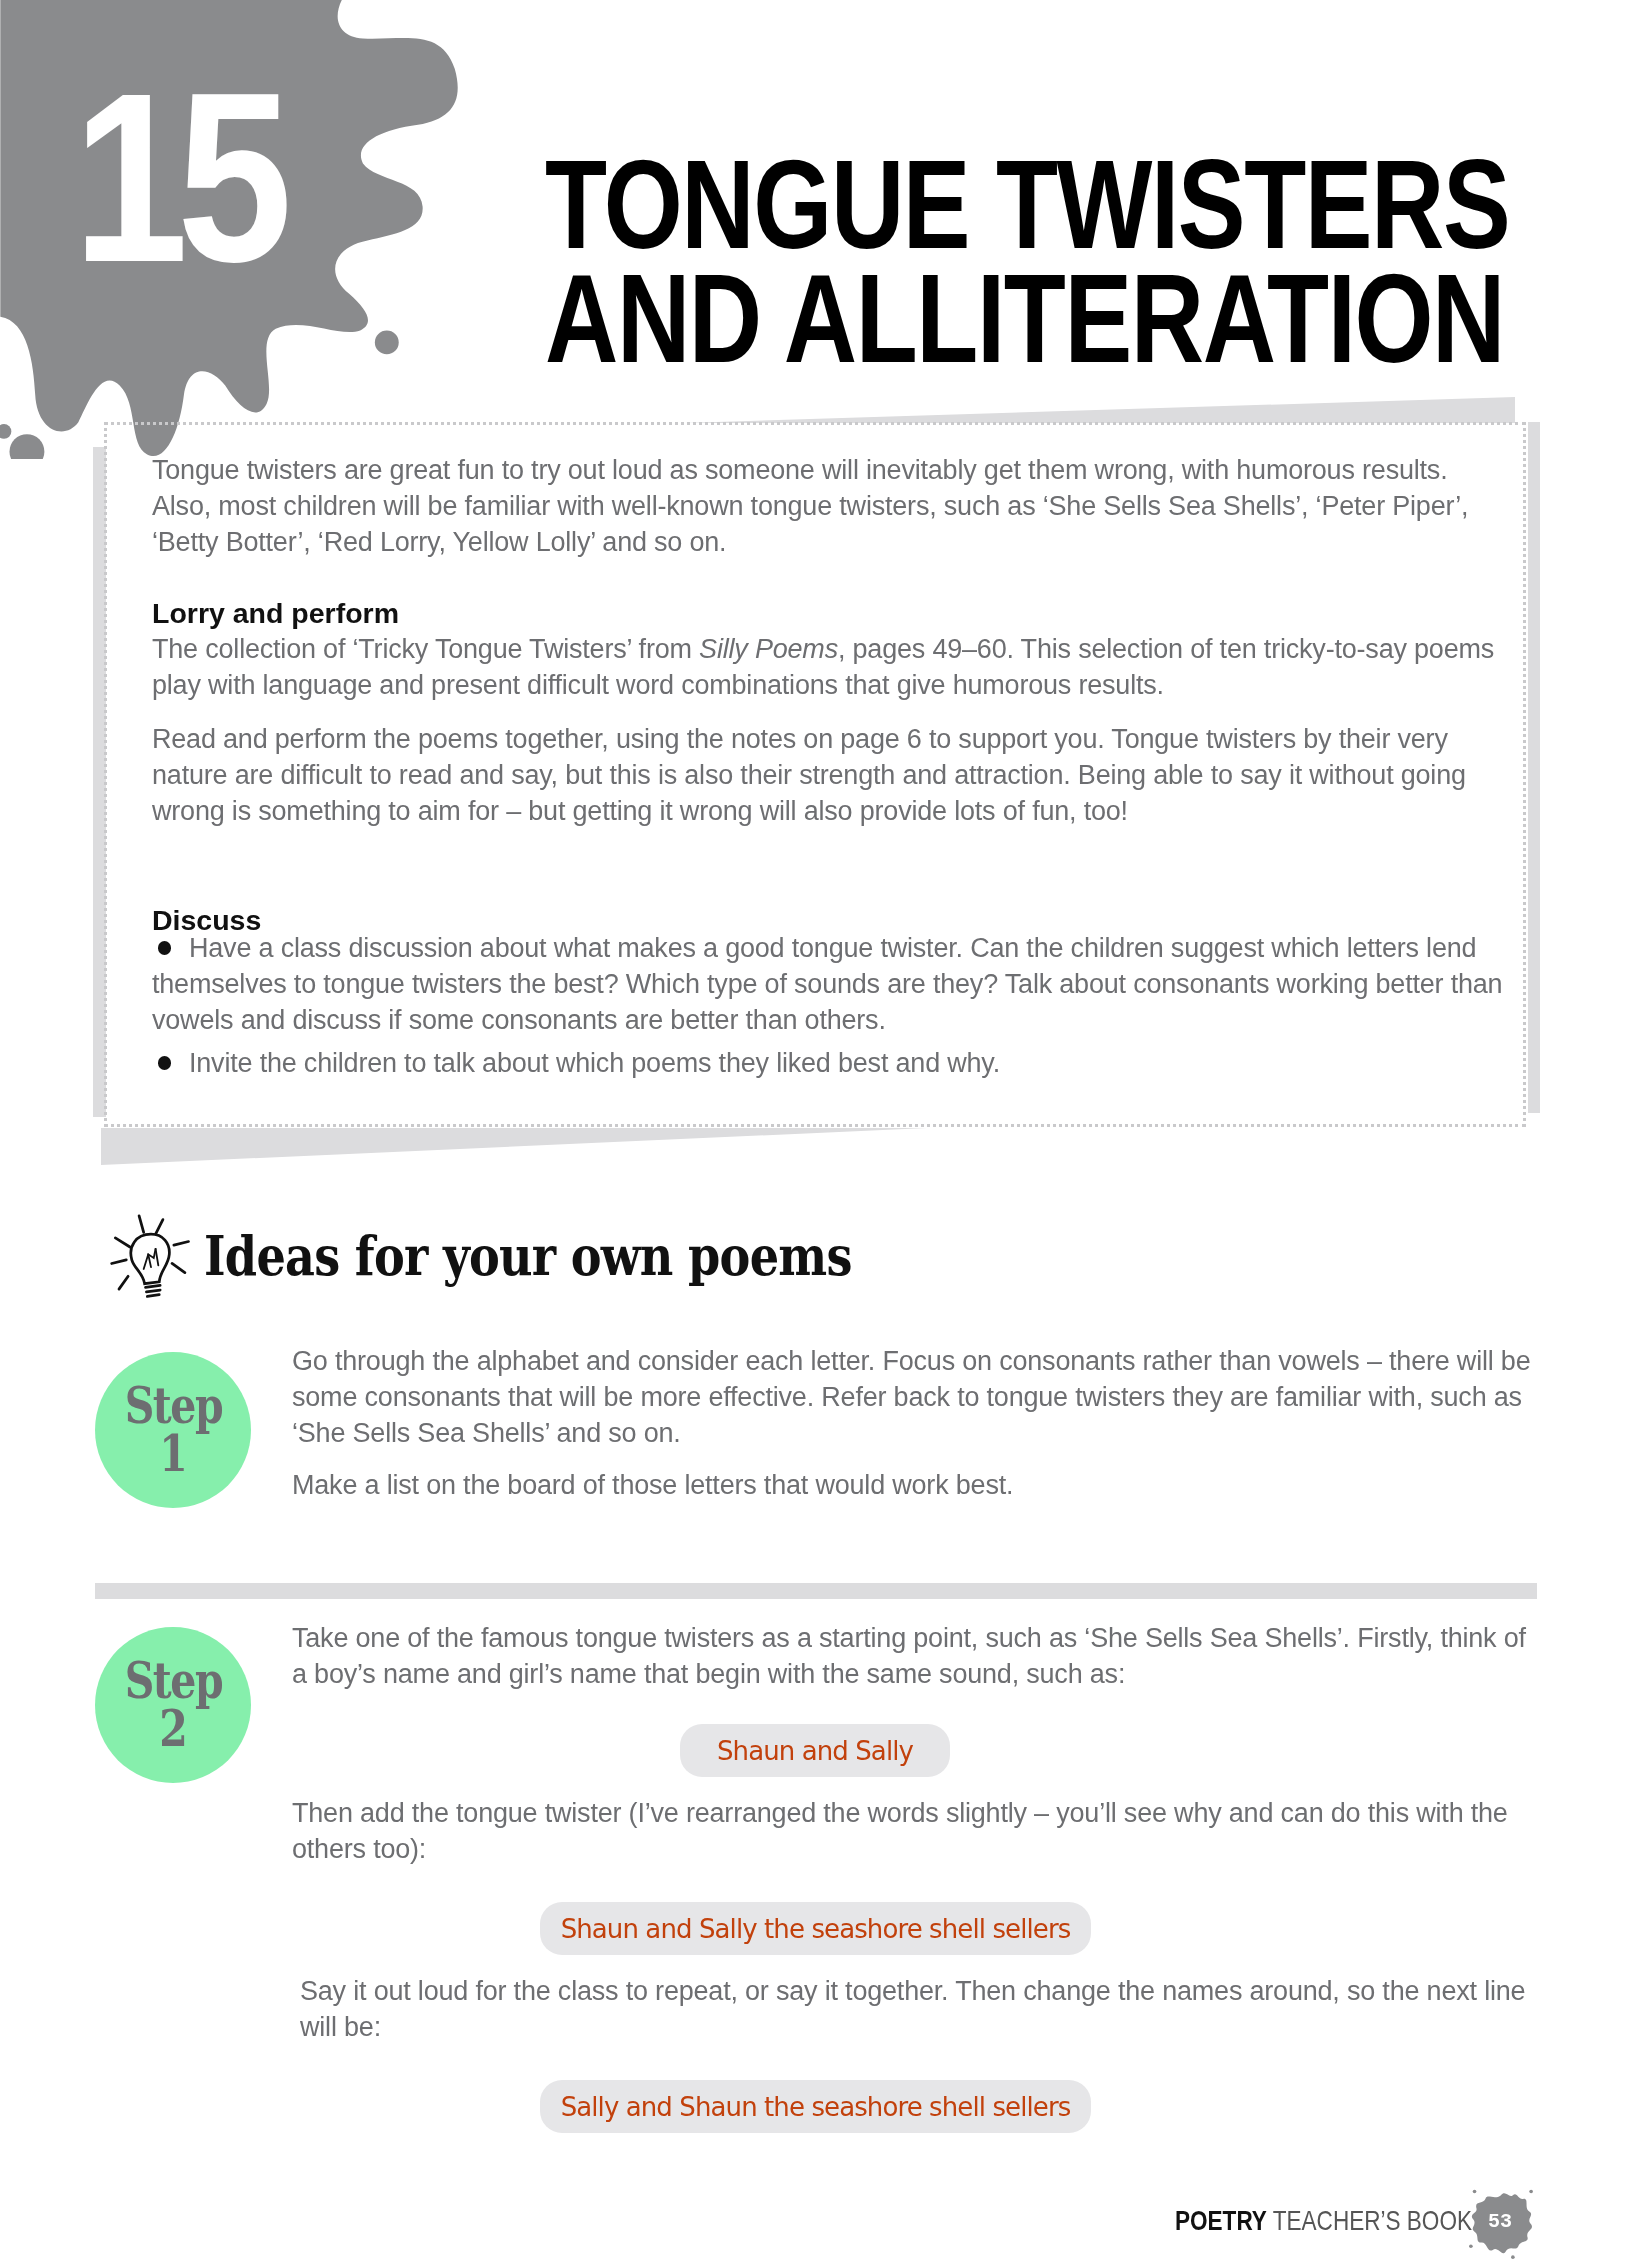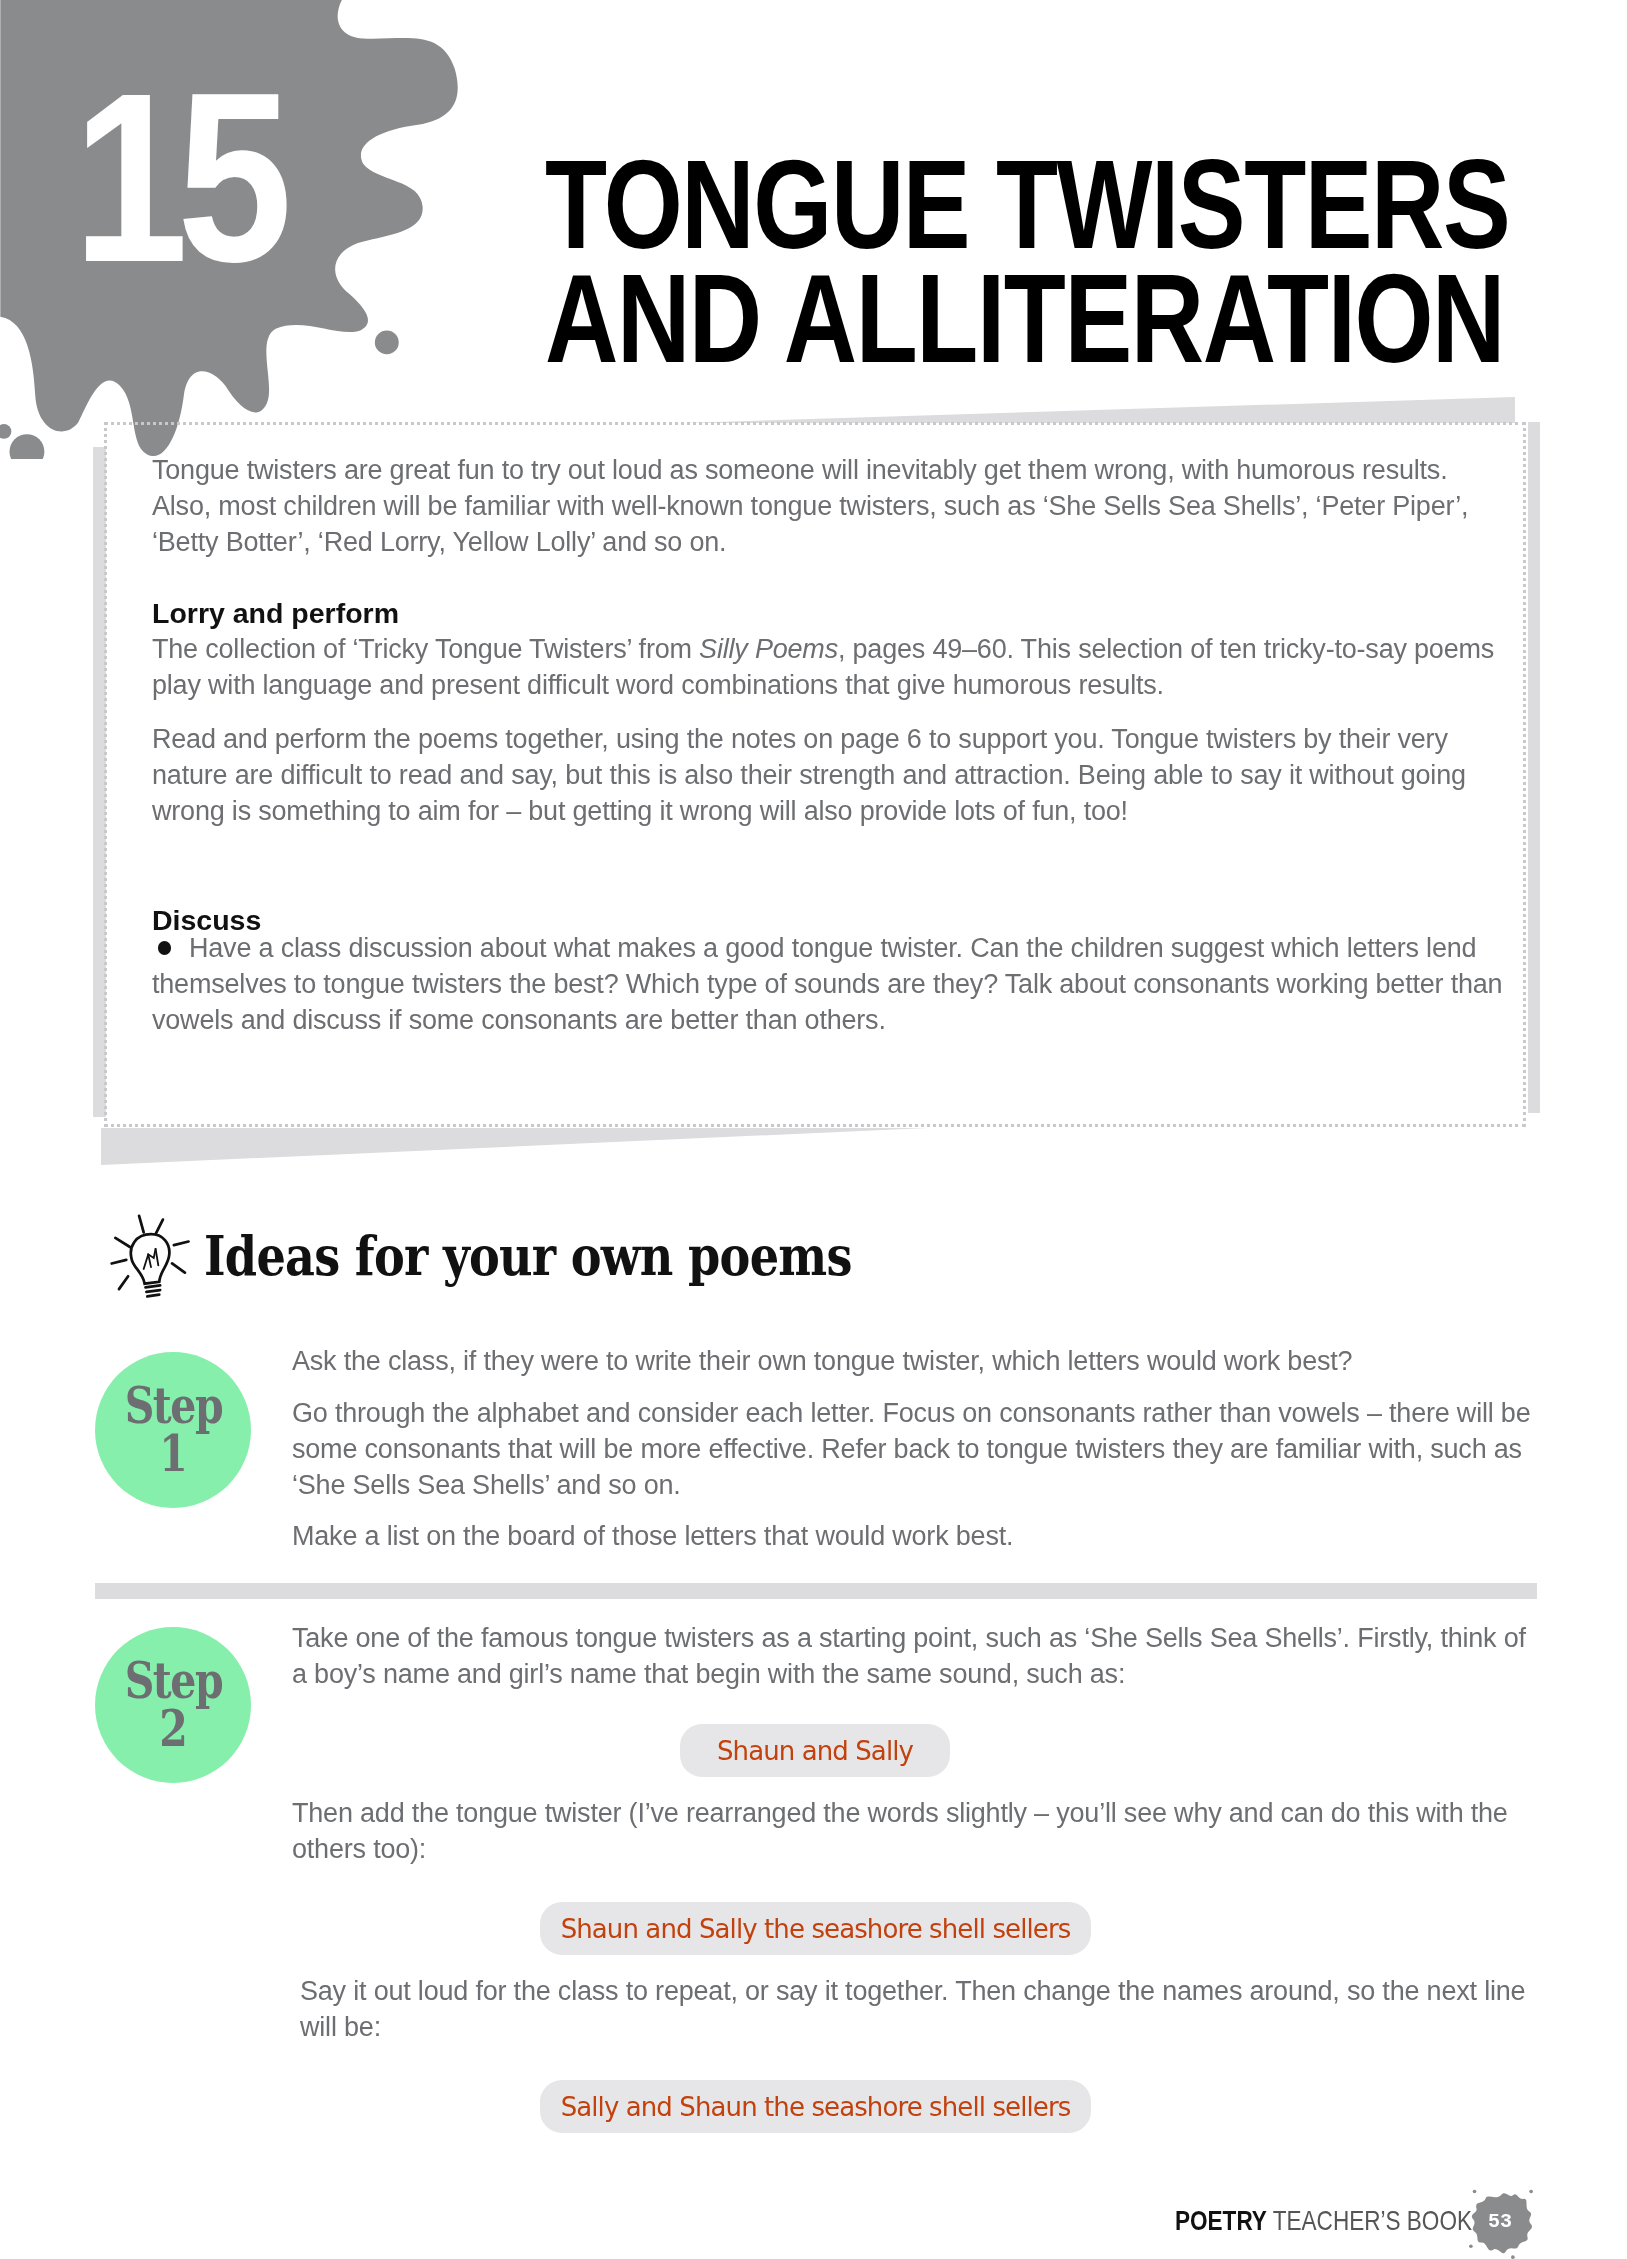--- a/index.html
+++ b/index.html
@@ -117,20 +117,23 @@
 
 <div class="abs sub-h" id="rp-head">Lorry and perform</div>
 <div class="abs body-text" id="rp-p1"><span>The collection of ‘Tricky Tongue Twisters’ from </span><em>Silly Poems</em><span>, pages 49–60. This selection of ten tricky-to-say poems play with language and present difficult word combinations that give humorous results.</span></div>
 <div class="abs body-text" id="rp-p2">Read and perform the poems together, using the notes on page 6 to support you. Tongue twisters by their very nature are difficult to read and say, but this is also their strength and attraction. Being able to say it without going wrong is something to aim for – but getting it wrong will also provide lots of fun, too!</div>
 
 <div class="abs sub-h" id="disc-head">Discuss</div>
 <ul class="abs body-text" id="disc-list">
   <li style="padding-left:0;text-indent:37px;">
     <span class="bullet"></span><span>Have a class discussion about what makes a good tongue twister. Can the children suggest which letters lend themselves to tongue twisters the best? Which type of sounds are they? Talk about consonants working better than vowels and discuss if some consonants are better than others.</span>
   </li>
+  <li>
+    <span class="bullet"></span><span>Invite the children to talk about which poems they liked best and why.</span>
+  </li>
 </ul>
 
 <svg class="abs" id="bulb" viewBox="0 0 94 100">
   <g stroke="#111" stroke-width="3" fill="none" stroke-linecap="round">
     <line x1="34" y1="4" x2="39" y2="22"></line>
     <line x1="60" y1="8" x2="52" y2="24"></line>
     <line x1="8" y1="28" x2="24" y2="38"></line>
     <line x1="72" y1="36" x2="88" y2="32"></line>
     <line x1="4" y1="56" x2="20" y2="52"></line>
     <line x1="70" y1="56" x2="84" y2="66"></line>
@@ -143,21 +146,20 @@
     <line x1="43" y1="92" x2="56" y2="90"></line>
   </g>
 </svg>
 <div class="abs" id="ideas-title">Ideas for your own poems</div>
 
 <div class="abs step-circle" id="step1-circle">
   <div class="word">Step</div>
   <div class="num">1</div>
 </div>
 <div class="abs body-text" id="step1-text">
-  <p class="step-para">Ask the class, if they were to write their own tongue twister, which letters would work best?</p>
   <p class="step-para">Go through the alphabet and consider each letter. Focus on consonants rather than vowels – there will be some consonants that will be more effective. Refer back to tongue twisters they are familiar with, such as ‘She Sells Sea Shells’ and so on.</p>
   <p class="step-para">Make a list on the board of those letters that would work best.</p>
 </div>
 
 <div class="abs" id="step-divider"></div>
 
 <div class="abs step-circle" id="step2-circle">
   <div class="word">Step</div>
   <div class="num">2</div>
 </div>

